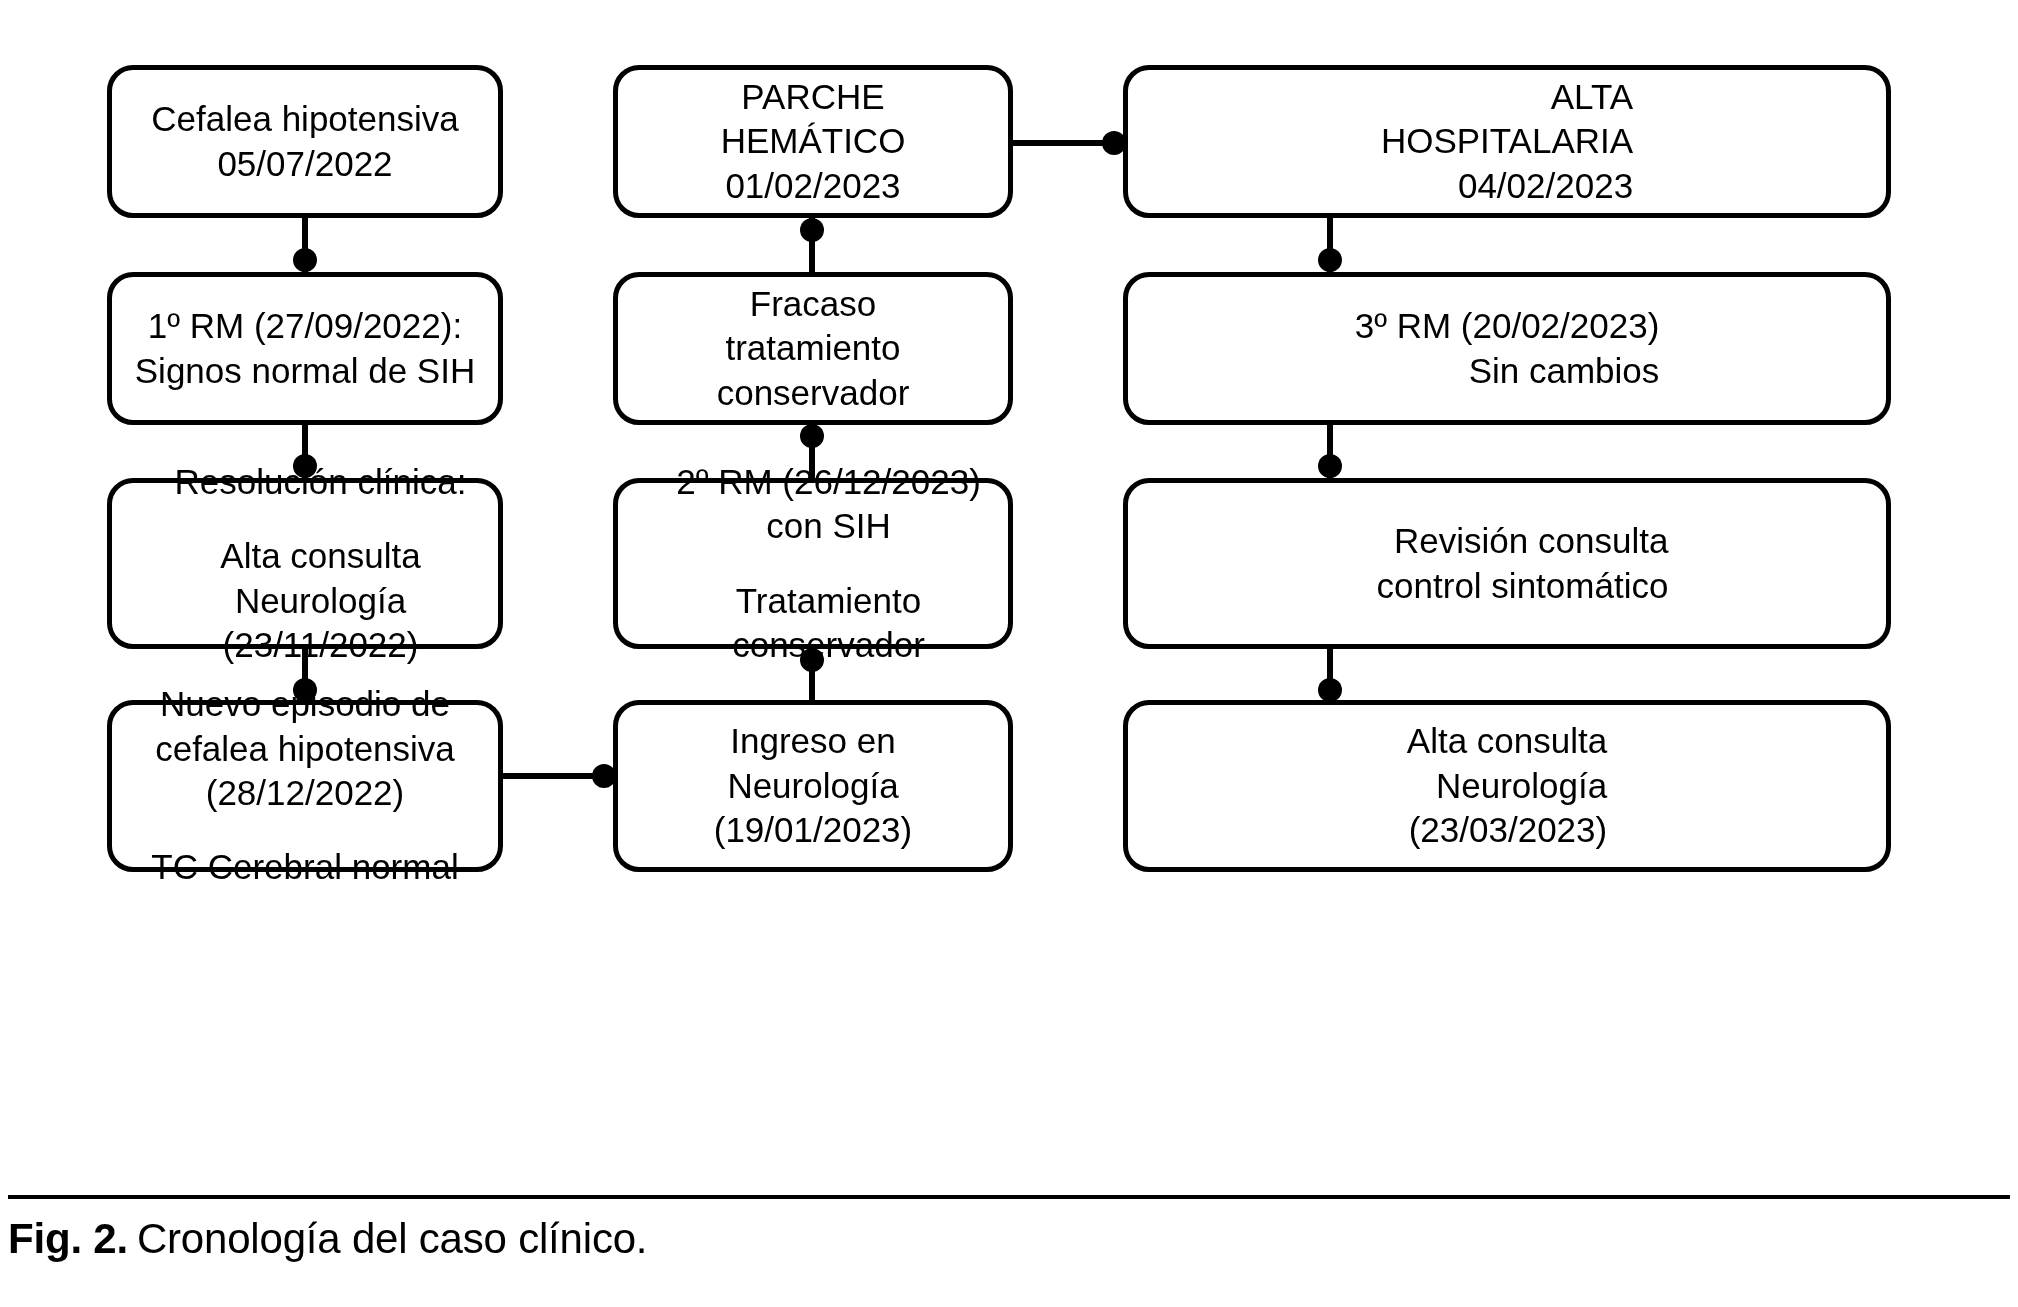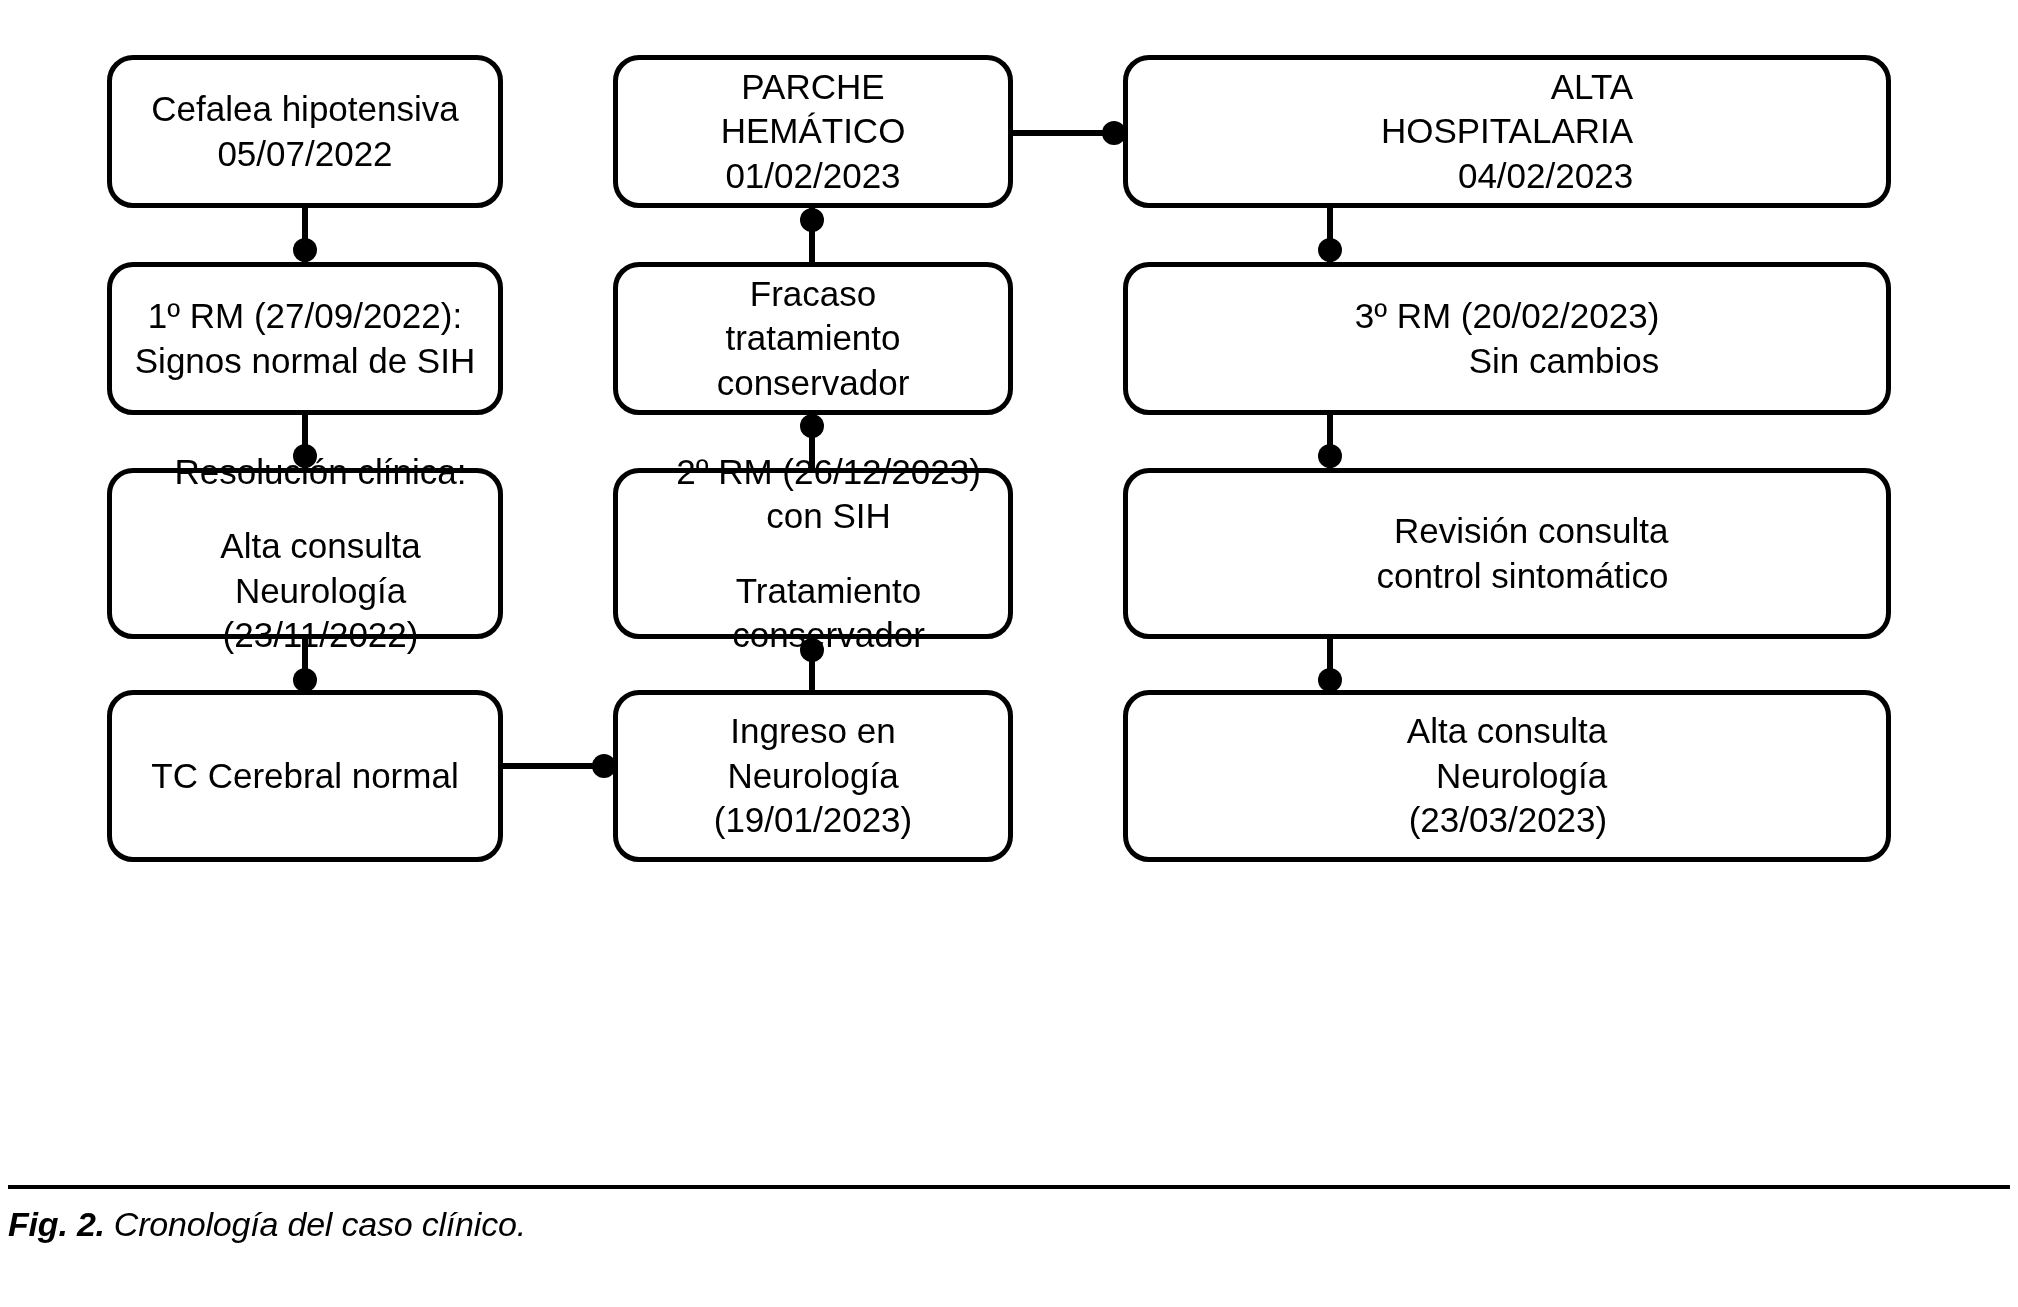--- a/index.html
+++ b/index.html
@@ -5,21 +5,21 @@
 <style>
   html,body{margin:0;padding:0;background:#ffffff;}
   body{
     width:2018px;height:1307px;
     font-family:"Liberation Sans","DejaVu Sans",sans-serif;
     color:#000;
     overflow:hidden;
   }
   #figure{
     position:relative;
-    width:2018px;height:985px;
+    width:2018px;height:985px;margin-top:10px;
   }
   
   #connectors{
     position:absolute;left:0;top:0;
     width:2018px;height:1307px;
     pointer-events:none;
   }
   #connectors line{stroke:#000;stroke-width:6;}
   #connectors circle{fill:#000;}
 
@@ -60,24 +60,23 @@
   #caption-rule{
     position:absolute;
     left:8px;top:1185px;
     width:2002px;height:0;
     border-top:4px solid #000;
   }
   #caption{
     position:absolute;
     left:8px;top:1205px;
     font-family:"Liberation Sans Narrow","Liberation Sans",sans-serif;
-    font-size:34px;
+    font-size:42px;
     letter-spacing:-0.2px;
     white-space:nowrap;
-    font-style:italic;
   }
   #caption .figlabel{font-weight:bold;}
   #caption .captext{font-weight:normal;margin-left:9px;}
 </style>
 </head>
 <body>
 
 <div id="figure">
 
   <svg id="connectors" viewBox="0 0 2018 1307" width="2018" height="1307" xmlns="http://www.w3.org/2000/svg">
@@ -158,20 +157,25 @@
     </div>
     <div class="para">
       <span class="ln">Alta consulta</span>
       <span class="ln">Neurología</span>
       <span class="ln">(23/11/2022)</span>
     </div>
   </div>
 
   <div class="node col1 row4">
     <div class="para">
+      <span class="ln">Nuevo episodio de</span>
+      <span class="ln">cefalea hipotensiva</span>
+      <span class="ln">(28/12/2022)</span>
+    </div>
+    <div class="para">
       <span class="ln">TC Cerebral normal</span>
     </div>
   </div>
 
   <div class="node col2 row1">
     <div class="para">
       <span class="ln">PARCHE</span>
       <span class="ln">HEMÁTICO</span>
       <span class="ln">01/02/2023</span>
     </div>

